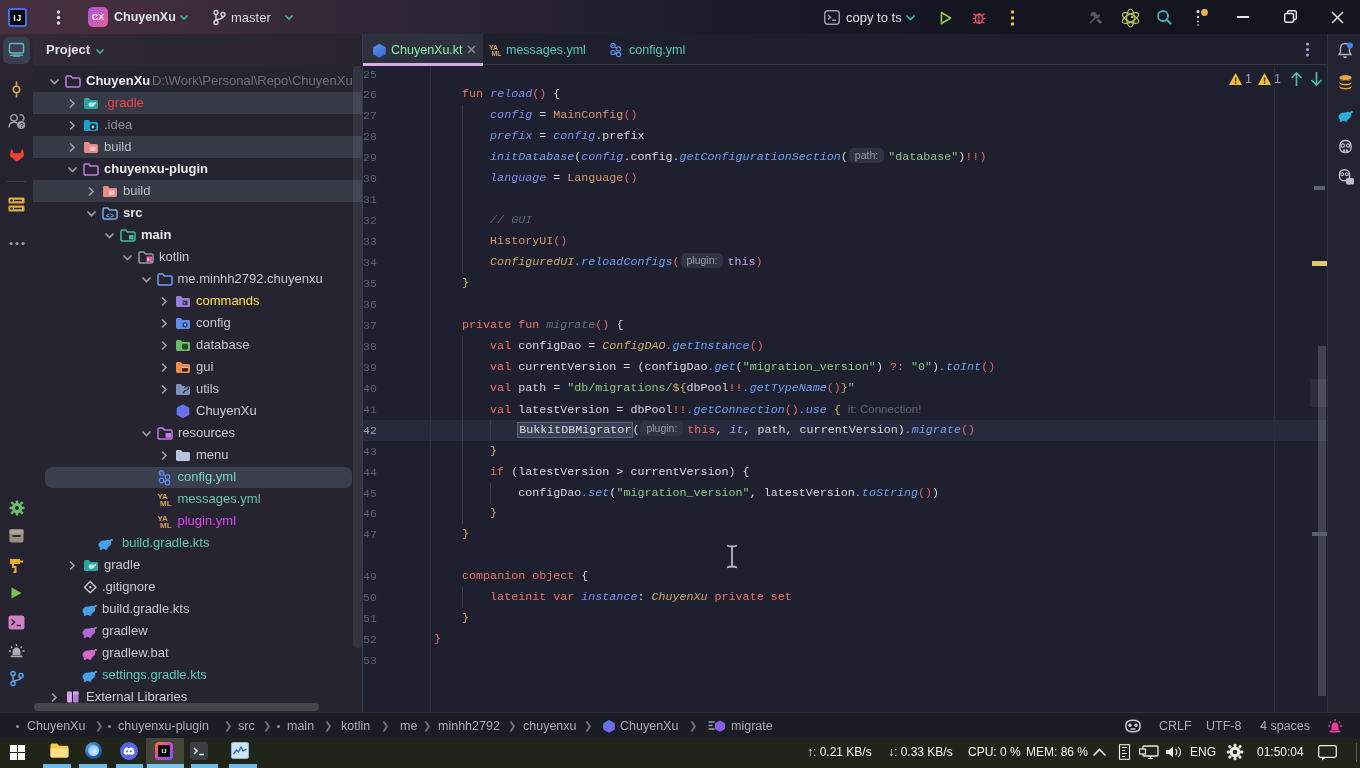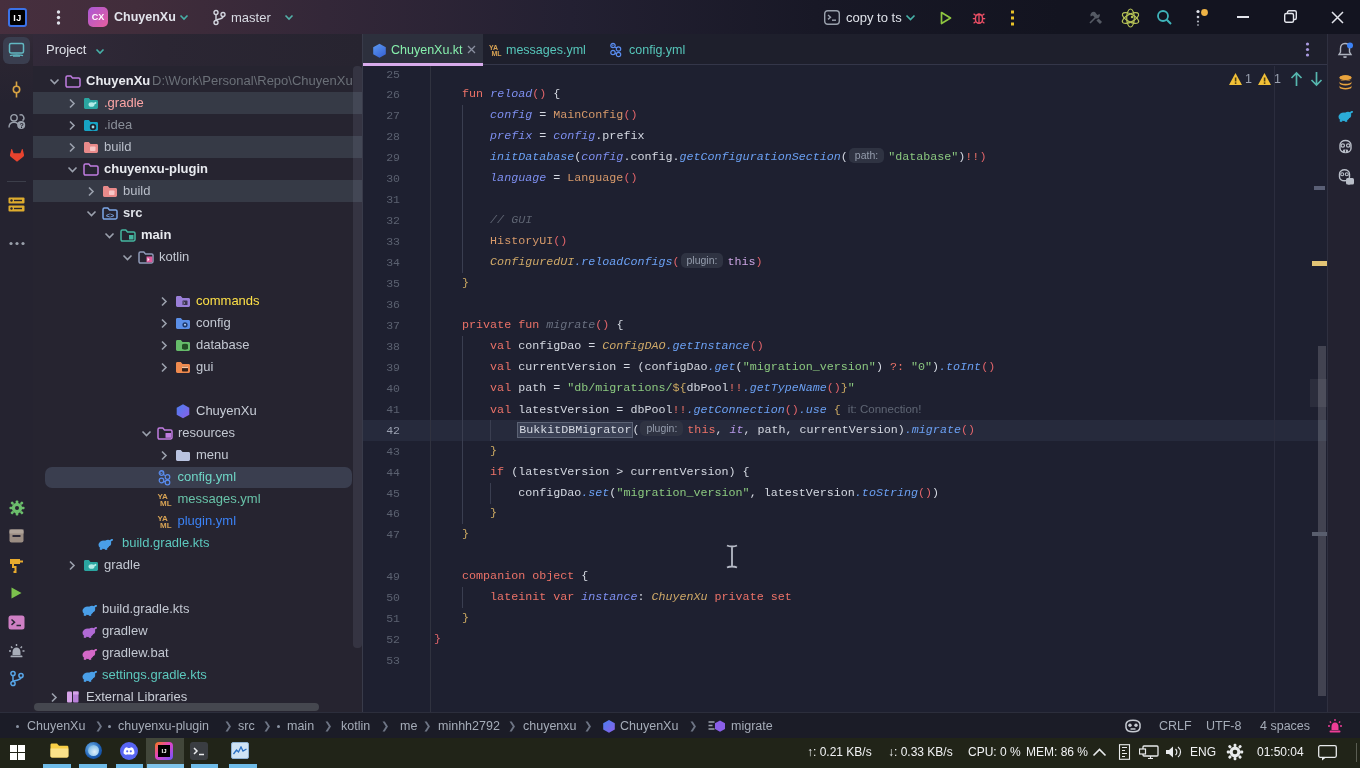--- a/index.html
+++ b/index.html
@@ -11,21 +11,21 @@
 
 #lstripe{left:0;top:34px;width:33px;height:678px;background:linear-gradient(to bottom,#322a38 0,#2a2531 28px,#252330 70px,#252330 100%)}
 #ptree{left:33px;top:66px;width:329px;height:646px;background:#262430}
 #pborder{left:362px;top:34px;width:1px;height:678px;background:#393b4a}
 #editor{left:363px;top:66px;width:964px;height:646px;background:#1e2030}
 #rstripe{left:1327px;top:34px;width:33px;height:678px;background:#232230;border-left:1px solid #2f3040}
 #statusbar{left:0;top:712px;width:1360px;height:26px;background:#1b1c27;border-top:1px solid #2c2e3c}
 #taskbar{left:0;top:738px;width:1360px;height:30px;background:#212418}
 
 .cl{position:absolute;left:0;width:964px;height:21px;line-height:21px;white-space:pre;font-family:"Liberation Mono",monospace;font-size:11.7px;color:#d5d9e2}
-.ln{position:absolute;left:0;width:37px;text-align:right;font-family:"Liberation Mono",monospace;font-size:11.5px;color:#5b6170}
+.ln{position:absolute;left:0;width:37px;text-align:left;font-family:"Liberation Mono",monospace;font-size:11.5px;color:#5b6170}
 .cd{position:absolute;left:71px}
 .k{color:#ec7268}
 .pw{color:#7e8ff0;font-style:italic}
 .fn{color:#6ba0f3;font-style:italic}
 .ct{color:#d6996a}
 .ob{color:#cfa968;font-style:italic}
 .s{color:#8bc87f}
 .cm{color:#5e6472;font-style:italic}
 .y{color:#cdaa62}
 .r{color:#e0646a}
@@ -113,21 +113,21 @@
  <div class="abs" style="left:1237px;top:16px;width:12px;height:2px;background:#e3e5ec"></div>
  <svg class="abs" style="left:1284px;top:10px" width="13" height="13">
         <rect x="3.5" y="0.7" width="8.8" height="8.8" rx="1.5" stroke="#e3e5ec" stroke-width="1.4" fill="none"></rect>
         <rect x="0.7" y="3.5" width="8.8" height="8.8" rx="1.5" stroke="#e3e5ec" stroke-width="1.4" fill="#131420"></rect>
       </svg>
  <svg class="abs" style="left:1331px;top:11px" width="13" height="13">
         <path d="M1 1 L12 12 M12 1 L1 12" stroke="#e3e5ec" stroke-width="1.5"></path>
       </svg>
 </div>
 <div id="hdrrow" class="abs">
- <div class="abs" style="left:46px;top:8px;font-size:13px;font-weight:400;color:#dfe1e8">Project</div>
+ <div class="abs" style="left:46px;top:8px;font-size:13px;font-weight:700;color:#dfe1e8">Project</div>
  <svg class="abs" style="left:95px;top:14px" width="10" height="7">
         <path d="M1.5 1.5 L5 5 L8.5 1.5" stroke="#46b1a8" stroke-width="1.6" fill="none"></path>
       </svg>
 </div>
 <div id="tabbar" class="abs">
  <div class="abs" style="left:0;top:0;width:120px;height:31px;background:#2d303d"></div>
  <div class="abs" style="left:0;top:28.5px;width:120px;height:3px;background:#d8abeb"></div>
  <svg class="abs" style="left:9px;top:9px" width="15" height="15">
         <defs>
           <linearGradient id="ktg" x1="0" y1="0" x2="0.6" y2="1">
@@ -284,21 +284,21 @@
         <svg class="chv" style="left:32px">
           <use href="#chr"></use>
         </svg>
         <svg class="ic" style="left:50px" width="16" height="16">
           <use href="#fold" fill="#2aa5a0"></use>
           <g fill="#b2ebe6">
             <ellipse cx="8.5" cy="9.5" rx="3" ry="2.3"></ellipse>
             <path d="M10.5 8 L12.8 6.8 L13.6 8 C13 8.8 12 9.3 11.3 9.3 Z"></path>
           </g>
         </svg>
-        <span class="tx" style="left:71px;color:#fca5a5">.gradle</span>
+        <span class="tx" style="left:71px;color:#ef4444">.gradle</span>
       </div>
  <div class="trow" style="top:48px">
         <svg class="chv" style="left:32px">
           <use href="#chr"></use>
         </svg>
         <svg class="ic" style="left:50px" width="16" height="16">
           <use href="#fold" fill="#17a3c4"></use>
           <circle cx="10" cy="10" r="3.2" fill="#20222e"></circle>
           <circle cx="10" cy="10" r="1.4" fill="#9adbe8"></circle>
         </svg>
@@ -357,20 +357,29 @@
         <svg class="chv" style="left:87px">
           <use href="#chd"></use>
         </svg>
         <svg class="ic" style="left:105px" width="16" height="16">
           <use href="#fold" fill="none" stroke="#8f9ab8" stroke-width="1.5"></use>
           <rect x="8.5" y="7.5" width="5.8" height="5.8" fill="#e05a9d"></rect>
           <path d="M9.5 12.5 l2 -2 l-2 -2 z" fill="#fff" opacity="0.9"></path>
         </svg>
         <span class="tx" style="left:126px;color:#c3c8d2">kotlin</span>
       </div>
+ <div class="trow" style="top:202px">
+        <svg class="chv" style="left:105.5px">
+          <use href="#chd"></use>
+        </svg>
+        <svg class="ic" style="left:123.5px" width="16" height="16">
+          <use href="#fold" fill="none" stroke="#6f9ef0" stroke-width="1.5"></use>
+        </svg>
+        <span class="tx" style="left:144.5px;color:#c3c8d2">me.minhh2792.chuyenxu</span>
+      </div>
  <div class="trow" style="top:224px">
         <svg class="chv" style="left:124px">
           <use href="#chr"></use>
         </svg>
         <svg class="ic" style="left:142px" width="16" height="16">
           <use href="#fold" fill="#9a7fd8"></use>
           <rect x="7.5" y="7.5" width="5" height="4.5" rx="0.6" fill="#3a3450"></rect>
           <path d="M8.5 9 l1.2 1 l-1.2 1" stroke="#cfc2f0" stroke-width="0.8" fill="none"></path>
         </svg>
         <span class="tx" style="left:163px;color:#fde047">commands</span>
@@ -400,20 +409,30 @@
  <div class="trow" style="top:290px">
         <svg class="chv" style="left:124px">
           <use href="#chr"></use>
         </svg>
         <svg class="ic" style="left:142px" width="16" height="16">
           <use href="#fold" fill="#ef8a4e"></use>
           <rect x="7" y="7.5" width="6" height="5" rx="0.8" fill="#332018"></rect>
           <rect x="7" y="7.5" width="6" height="1.6" fill="#f8c49e"></rect>
         </svg>
         <span class="tx" style="left:163px;color:#c3c8d2">gui</span>
+      </div>
+ <div class="trow" style="top:312px">
+        <svg class="chv" style="left:124px">
+          <use href="#chr"></use>
+        </svg>
+        <svg class="ic" style="left:142px" width="16" height="16">
+          <use href="#fold" fill="#7e93b8"></use>
+          <path d="M8 12 l3 -3 m0.5 -0.2 a1.8 1.8 0 1 0 -1.6 -1.6" stroke="#2b3347" stroke-width="1.3" fill="none"></path>
+        </svg>
+        <span class="tx" style="left:163px;color:#c3c8d2">utils</span>
       </div>
  <div class="trow" style="top:334px">
         <svg class="ic" style="left:142px" width="16" height="16">
           <path d="M8 1.2 L14.3 4.7 V11.7 L8 15.2 L1.7 11.7 V4.7 Z" fill="url(#kthex)"></path>
         </svg>
         <span class="tx" style="left:163px;color:#c7ccd6">ChuyenXu</span>
       </div>
  <div class="trow" style="top:356px">
         <svg class="chv" style="left:106px">
           <use href="#chd"></use>
@@ -449,40 +468,47 @@
  <div class="trow" style="top:422px">
         <svg class="ic" style="left:124px" width="16" height="16">
           <use href="#yamlic"></use>
         </svg>
         <span class="tx" style="left:144.5px;color:#68c2a8">messages.yml</span>
       </div>
  <div class="trow" style="top:444px">
         <svg class="ic" style="left:124px" width="16" height="16">
           <use href="#yamlic"></use>
         </svg>
-        <span class="tx" style="left:144.5px;color:#3b82f6">plugin.yml</span>
+        <span class="tx" style="left:144.5px;color:#d946ef">plugin.yml</span>
       </div>
  <div class="trow" style="top:466px">
         <svg class="ic" style="left:64px" width="17" height="16">
           <use href="#eleph" fill="#4a9fe8"></use>
         </svg>
         <span class="tx" style="left:89px;color:#5cc8bd">build.gradle.kts</span>
       </div>
  <div class="trow" style="top:488px">
         <svg class="chv" style="left:32px">
           <use href="#chr"></use>
         </svg>
         <svg class="ic" style="left:50px" width="16" height="16">
           <use href="#fold" fill="#2aa5a0"></use>
           <g fill="#b2ebe6">
             <ellipse cx="8.5" cy="9.5" rx="3" ry="2.3"></ellipse>
             <path d="M10.5 8 L12.8 6.8 L13.6 8 C13 8.8 12 9.3 11.3 9.3 Z"></path>
           </g>
         </svg>
         <span class="tx" style="left:71px;color:#c3c8d2">gradle</span>
+      </div>
+ <div class="trow" style="top:510px">
+        <svg class="ic" style="left:49px" width="16" height="16">
+          <rect x="4.2" y="4.2" width="8" height="8" transform="rotate(45 8.2 8.2)" stroke="#c8ccd6" stroke-width="1.4" fill="none"></rect>
+          <circle cx="8.2" cy="8.2" r="1.2" fill="#c8ccd6"></circle>
+        </svg>
+        <span class="tx" style="left:69px;color:#c3c8d2">.gitignore</span>
       </div>
  <div class="trow" style="top:532px">
         <svg class="ic" style="left:48px" width="17" height="16">
           <use href="#eleph" fill="#4a9fe8"></use>
         </svg>
         <span class="tx" style="left:69px;color:#c3c8d2">build.gradle.kts</span>
       </div>
  <div class="trow" style="top:554px">
         <svg class="ic" style="left:48px" width="17" height="16">
           <use href="#eleph" fill="#b06ad4"></use>

